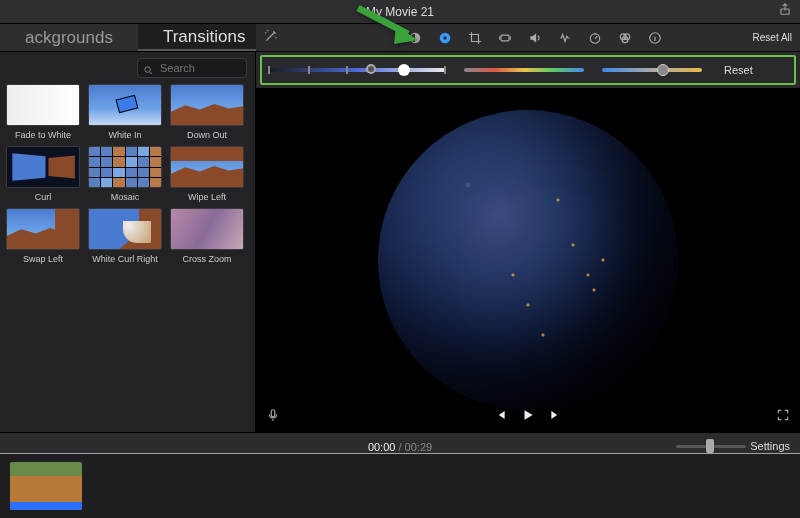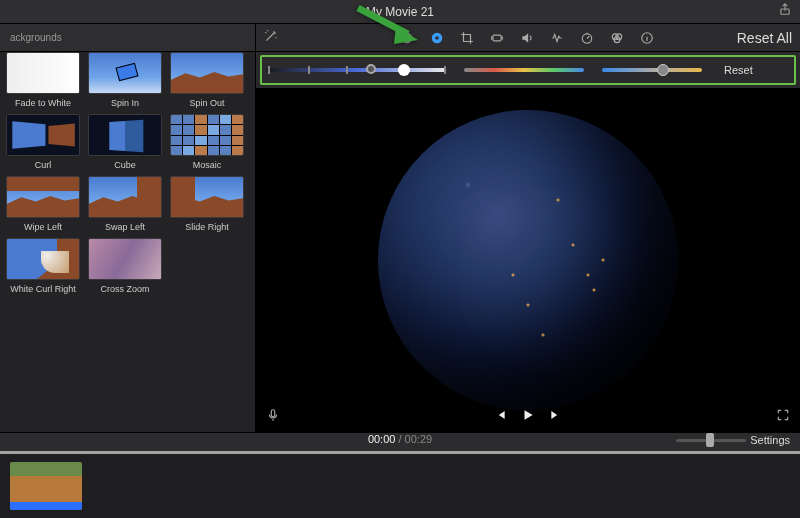--- a/index.html
+++ b/index.html
@@ -5,54 +5,54 @@
 *{margin:0;padding:0;box-sizing:border-box;font-family:-apple-system,Helvetica,Arial,sans-serif;-webkit-font-smoothing:antialiased}
 body{background:#1a1a1a;color:#ccc;width:800px;height:518px;overflow:hidden;position:relative}
 .app{display:flex;flex-direction:column;height:100%}
 .titlebar{height:24px;background:#2f2f31;display:flex;align-items:center;justify-content:center;position:relative;border-bottom:1px solid #000}
 .title{font-size:12px;color:#ddd}
 .share{position:absolute;right:8px;top:2px;color:#999}
 .share svg{width:14px;height:14px}
 .main{display:flex;flex:1;min-height:0}
 .sidebar{width:256px;background:#232325;display:flex;flex-direction:column;border-right:1px solid #000}
 .tabs{display:flex;background:#2e2e30;height:28px;border-bottom:1px solid #000}
-.tab{font-size:10px;padding:0 10px;display:flex;align-items:center;color:#999;background:#2e2e30}
+.tab{font-size:17px;padding:0 25px;display:flex;align-items:center;color:#999;background:#2e2e30}
 .tab.active{background:#1e1e20;color:#ddd;border-bottom:2px solid #555}
 .searchrow{padding:6px 8px;display:flex;justify-content:flex-end}
 .search{position:relative;width:110px}
 .search input{width:100%;background:#1a1a1c;border:1px solid #3a3a3c;border-radius:4px;color:#999;font-size:11px;padding:3px 6px 3px 22px}
 .search .sicon{position:absolute;left:6px;top:4px}
 .grid{flex:1;overflow:auto;padding:0 6px 6px 6px;display:flex;flex-wrap:wrap;gap:6px 8px;align-content:flex-start}
 .gitem{width:74px;display:flex;flex-direction:column;align-items:center}
 .thumb{width:74px;height:42px;background:#111;border:1px solid #3a3a3c;border-radius:2px;display:flex;align-items:center;justify-content:center;font-size:0;position:relative;overflow:hidden}
 .gcap{font-size:9px;color:#ccc;padding-top:4px;white-space:nowrap}
 .preview{flex:1;display:flex;flex-direction:column;background:#1e1e20}
 .ptoolbar{height:28px;background:#2c2c2e;display:flex;align-items:center;border-bottom:1px solid #000;padding:0 8px}
 .wand{margin-right:auto;color:#aaa}
 .picons{display:flex;gap:14px;margin-left:40px}
 .picons span{display:flex;align-items:center;justify-content:center;width:16px;height:16px;color:#aaa}
 .picons span.active{color:#3a9cff}
 .picons svg{width:14px;height:14px}
-.resetall{margin-left:auto;font-size:14px;color:#ddd}
+.resetall{margin-left:auto;font-size:10px;color:#ddd}
 .adjrow{background:#2a2a2c;height:36px;display:flex;align-items:center;padding:0 10px;gap:18px;position:relative}
 .adjhl{position:absolute;left:4px;top:3px;right:4px;bottom:3px;border:2px solid #6bc04a;border-radius:2px;pointer-events:none}
 .sliderwrap{position:relative;height:14px;display:flex;align-items:center}
 .track{height:4px;width:100%;border-radius:2px}
 .knob{position:absolute;width:12px;height:12px;border-radius:50%;background:#fff;top:1px}
 .tick{position:absolute;width:2px;height:8px;background:#888;top:3px}
 .resettxt{font-size:11px;color:#ddd;margin-left:4px}
 .viewer{flex:1;background:#000;display:flex;align-items:center;justify-content:center;position:relative}
 .globe{width:300px;height:300px;border-radius:50%;position:relative;background:radial-gradient(circle at 40% 35%,#3a4a7f 0%,#233764 25%,#0f1a3e 55%,#050a1b 80%,#000 100%);box-shadow:inset -40px -40px 90px rgba(0,0,0,.9),inset 20px 20px 60px rgba(80,120,200,.15)}
 .globe::after{content:"";position:absolute;inset:0;border-radius:50%;background:radial-gradient(circle at 30% 25%,#4a5a90 0 2px,transparent 3px),radial-gradient(circle at 60% 30%,#ffb347 0 1px,transparent 2px),radial-gradient(circle at 65% 45%,#ffb347 0 1px,transparent 2px),radial-gradient(circle at 70% 55%,#ffb347 0 1px,transparent 2px),radial-gradient(circle at 75% 50%,#ffb347 0 1px,transparent 2px),radial-gradient(circle at 72% 60%,#ffb347 0 1px,transparent 2px),radial-gradient(circle at 50% 65%,#ffb347 0 1px,transparent 2px),radial-gradient(circle at 55% 75%,#ffb347 0 1px,transparent 2px),radial-gradient(circle at 45% 55%,#ffb347 0 1px,transparent 2px);opacity:.7}
 .mic{position:absolute;left:10px;bottom:6px;color:#aaa}
 .fs{position:absolute;right:10px;bottom:6px;color:#aaa}
 .pctl{position:absolute;bottom:6px;left:50%;transform:translateX(-50%);display:flex;gap:14px;color:#eee}
 .pctl svg{width:14px;height:14px}
 .bottom{height:86px;background:#1e1e20;display:flex;flex-direction:column}
-.tlbar{height:26px;background:#2c2c2e;display:flex;align-items:flex-start;padding:0 10px;border-top:1px solid #000;border-bottom:3px solid #a3a3a3}
+.tlbar{height:26px;background:#2c2c2e;display:flex;align-items:flex-end;padding:0 10px;border-top:1px solid #000;border-bottom:1px solid #a3a3a3}
 .tcenter{position:absolute;left:50%;transform:translateX(-50%);font-size:11px}
 .tcenter .cur{color:#eee}
 .tcenter .tot{color:#888}
 .tright{margin-left:auto;display:flex;align-items:center;gap:4px}
 .zoom{position:relative;width:70px;height:14px}
 .zoom .zt{height:3px;width:100%;background:#555;position:absolute;top:6px;border-radius:2px}
 .zoom .zk{position:absolute;width:8px;height:14px;background:#aaa;border-radius:2px;left:30px}
 .sett{font-size:11px;color:#ddd}
 .timeline{flex:1;background:#1e1e20;padding:8px 10px;position:relative}
 .clip{width:72px;height:48px;border-radius:2px;overflow:hidden;position:relative;background:linear-gradient(#3a2614,#1a0e04)}
@@ -81,59 +81,64 @@
           <path d="M12 3v12M8 7l4-4 4 4"></path>
           <rect x="5" y="12" width="14" height="9" rx="1"></rect>
         </svg>
     </div>
   </div>
 
   <div class="main">
     <div class="sidebar">
       <div class="tabs">
         <div class="tab">ackgrounds</div>
+        <div class="tab active">Transitions</div>
+      </div>
+      <div class="searchrow">
+        <div class="search">
+          <span class="sicon">
+            <svg width="11" height="11" viewBox="0 0 24 24" fill="none" stroke="#888" stroke-width="2">
+                <circle cx="10" cy="10" r="6"></circle>
+                <path d="M20 20l-5-5"></path>
+              </svg>
+          </span>
+          <input placeholder="Search" style="">
+        </div>
       </div>
       <div class="grid">
         <div class="gitem">
             <div class="thumb">
               <div class="th-fill" style="background:linear-gradient(90deg,#eee,#fff)"></div>
             </div>
             <div class="gcap">Fade to White</div>
           </div>
         <div class="gitem">
             <div class="thumb">
               <div class="th-fill th-sky"></div>
               <div style="position:absolute;left:28px;top:12px;width:20px;height:14px;background:#3a7be8;transform:rotate(-15deg);border:1px solid #000"></div>
             </div>
-            <div class="gcap">Spin In</div>
+            <div class="gcap">White In</div>
           </div>
         <div class="gitem">
             <div class="thumb">
               <div class="th-fill th-sky"></div>
               <div class="th-land"></div>
             </div>
-            <div class="gcap">Spin Out</div>
+            <div class="gcap">Down Out</div>
           </div>
         <div class="gitem">
             <div class="thumb">
               <div class="th-fill" style="background:#0a1020"></div>
               <div style="position:absolute;left:6px;top:8px;width:36px;height:24px;background:#4a7bd0;transform:perspective(60px) rotateY(25deg)"></div>
               <div style="position:absolute;right:4px;top:10px;width:30px;height:20px;background:#8a4a2a;transform:perspective(60px) rotateY(-30deg)"></div>
             </div>
             <div class="gcap">Curl</div>
           </div>
         <div class="gitem">
             <div class="thumb">
-              <div class="th-fill" style="background:#0a1020"></div>
-              <div style="position:absolute;left:18px;top:6px;width:36px;height:30px;background:linear-gradient(90deg,#4a7bd0 50%,#2e5a9e 50%);transform:perspective(80px) rotateY(-20deg)"></div>
-            </div>
-            <div class="gcap">Cube</div>
-          </div>
-        <div class="gitem">
-            <div class="thumb">
               <div class="th-mosaic">
                 <span></span>
                 <span></span>
                 <span></span>
                 <span></span>
                 <span></span>
                 <span></span>
                 <span></span>
                 <span></span>
                 <span></span>
@@ -164,28 +169,20 @@
             </div>
             <div class="gcap">Wipe Left</div>
           </div>
         <div class="gitem">
             <div class="thumb">
               <div class="th-fill th-sky"></div>
               <div class="th-land"></div>
               <div style="position:absolute;top:0;bottom:0;right:0;width:24px;background:#8a4a2a"></div>
             </div>
             <div class="gcap">Swap Left</div>
-          </div>
-        <div class="gitem">
-            <div class="thumb">
-              <div class="th-fill th-sky"></div>
-              <div class="th-land"></div>
-              <div style="position:absolute;top:0;bottom:0;left:0;width:24px;background:#8a4a2a"></div>
-            </div>
-            <div class="gcap">Slide Right</div>
           </div>
         <div class="gitem">
             <div class="thumb">
               <div class="th-fill" style="background:#8a4a2a"></div>
               <div style="position:absolute;left:0;top:0;width:50px;height:40px;background:#4a7bd0;clip-path:polygon(0 0,100% 0,100% 60%,60% 100%,0 100%)"></div>
               <div style="position:absolute;right:10px;bottom:6px;width:28px;height:22px;background:radial-gradient(circle at 20% 20%,#eee,#c8a070);border-radius:0 0 0 14px"></div>
             </div>
             <div class="gcap">White Curl Right</div>
           </div>
         <div class="gitem">

